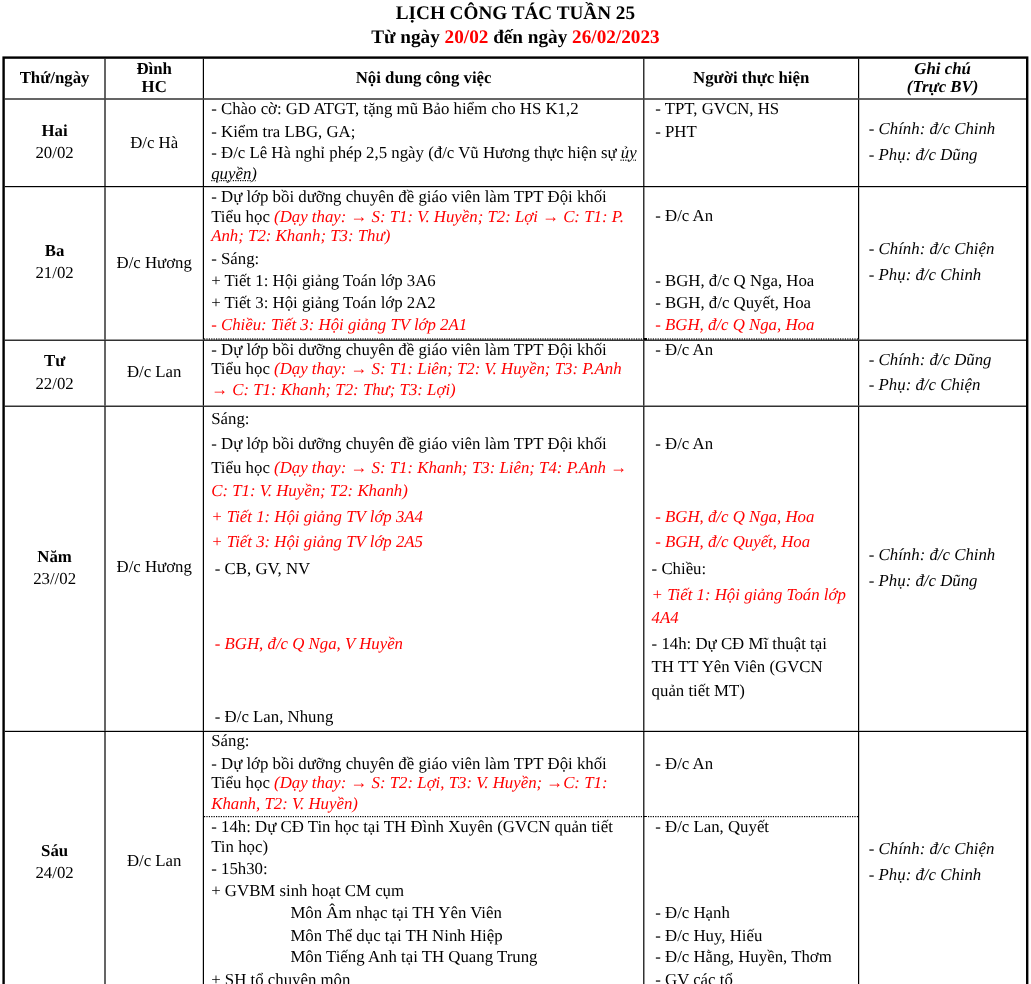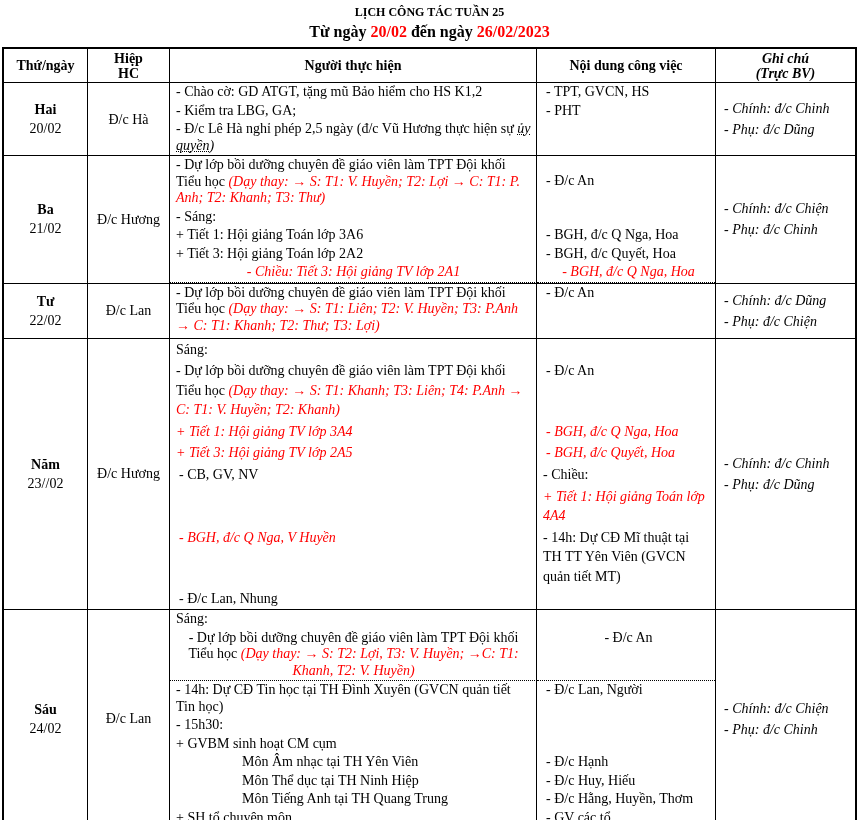--- a/index.html
+++ b/index.html
@@ -4,21 +4,21 @@
 <style>
   :root{
     --red:#FF0000;
     --ink:#000000;
   }
   *{box-sizing:border-box;}
   html,body{margin:0;padding:0;width:859px;height:820px;background:#ffffff;overflow:hidden;}
   body{font-family:"Liberation Serif","DejaVu Serif",serif;color:var(--ink);font-size:14px;}
 
   .titles{padding-top:2px;}
-  .doc-title{text-align:center;font-weight:bold;font-size:12px;line-height:20px;}
+  .doc-title{text-align:center;font-weight:bold;font-size:16px;line-height:20px;}
   .doc-subtitle{text-align:center;font-weight:bold;font-size:16px;line-height:20px;margin-bottom:5px;}
   .red{color:var(--red);}
 
   .tbl{margin:0 2px;border:2px solid var(--ink);}
   .row{display:grid;grid-template-columns:84px 82px 546px 1fr;border-bottom:1px solid var(--ink);}
   .row:last-child{border-bottom:none;}
   .cell{border-right:1px solid var(--ink);}
   .cell:last-child{border-right:none;font-style:italic;}
 
   
@@ -32,21 +32,21 @@
   .dutycell{display:flex;align-items:center;justify-content:center;text-align:center;line-height:17px;}
   .bold{font-weight:bold;}
 
   
   .cpwrap{position:relative;display:grid;grid-template-columns:367px 1fr;align-content:start;}
   .cpwrap::after{content:"";position:absolute;left:366px;top:0;bottom:0;width:1px;background:var(--ink);}
   .cline{padding:1px 6px 1px 6px;line-height:16.5px;}
   .pline{padding:1px 4px 1px 9px;line-height:16.5px;}
   .r-nam .cline,.r-nam .pline{line-height:19.6px;}
   .ind{padding-left:72px;}
-  .dotted{border-bottom:1px dotted var(--ink);text-align:center;}
+  .dotted{border-bottom:1px dotted var(--ink);}
   .pt1{padding-top:17px;}
 
   
   .pt-n{}
   .pt-i{}
   .pt-r{font-style:italic;color:var(--red);}
   .pt-iu{font-style:italic;text-decoration:underline dotted 1px;}
 
   
   .notescell{display:flex;flex-direction:column;justify-content:center;padding-left:8px;line-height:21px;}
@@ -68,29 +68,29 @@
     <span>Từ ngày </span><span class="red">20/02</span><span> đến ngày </span><span class="red">26/02/2023</span>
   </div>
 </div>
 
 <div class="tbl">
   <div class="row hrow" style="grid-template-columns: 84px 82px 367px 179px 1fr;">
     <div class="cell hcell">
       <span>Thứ/ngày</span>
     </div>
     <div class="cell hcell">
-      <span>Hiệp</span>
+      <span>Đình</span>
       <span>HC</span>
     </div>
     <div class="cell hcell">
+      <span>Nội dung công việc</span>
+    </div>
+    <div class="cell hcell">
         <span>Người thực hiện</span>
       </div>
-    <div class="cell hcell">
-      <span>Nội dung công việc</span>
-    </div>
       <div class="cell hcell">
       <span>Ghi chú</span>
       <span>(Trực BV)</span>
     </div>
   </div>
   <div id="tbody">
       <div class="row r-hai">
         <div class="cell daycell">
           <div class="dayname">Hai</div>
           <div>20/02</div>
@@ -180,21 +180,21 @@
           <div class="dayname">Sáu</div>
           <div>24/02</div>
         </div>
         <div class="cell dutycell">Đ/c Lan</div>
         <div class="cell cpwrap">
           <div class="cline"><span class="pt-n">Sáng:</span></div>
           <div class="pline"></div>
           <div class="cline dotted"><span class="pt-n">- Dự lớp bồi dưỡng chuyên đề giáo viên làm TPT Đội khối Tiểu học </span><span class="pt-r">(Dạy thay:  → S: T2: Lợi, T3: V. Huyền;  →C: T1: Khanh, T2: V. Huyền)</span></div>
           <div class="pline dotted"><span class="pt-n">- Đ/c An</span></div>
           <div class="cline"><span class="pt-n">- 14h: Dự CĐ Tin học tại TH Đình Xuyên (GVCN quản tiết Tin học)</span></div>
-          <div class="pline"><span class="pt-n">- Đ/c Lan, Người</span></div>
+          <div class="pline"><span class="pt-n">- Đ/c Lan, Quyết</span></div>
           <div class="cline"><span class="pt-n">- 15h30:</span></div>
           <div class="pline"></div>
           <div class="cline"><span class="pt-n">+ GVBM sinh hoạt CM cụm</span></div>
           <div class="pline"></div>
           <div class="cline ind"><span class="pt-n">Môn Âm nhạc tại TH Yên Viên</span></div>
           <div class="pline"><span class="pt-n">- Đ/c Hạnh</span></div>
           <div class="cline ind"><span class="pt-n">Môn Thể dục tại TH Ninh Hiệp</span></div>
           <div class="pline"><span class="pt-n">- Đ/c Huy, Hiếu</span></div>
           <div class="cline ind"><span class="pt-n">Môn Tiếng Anh tại TH Quang Trung</span></div>
           <div class="pline"><span class="pt-n">- Đ/c Hằng, Huyền, Thơm</span></div>

